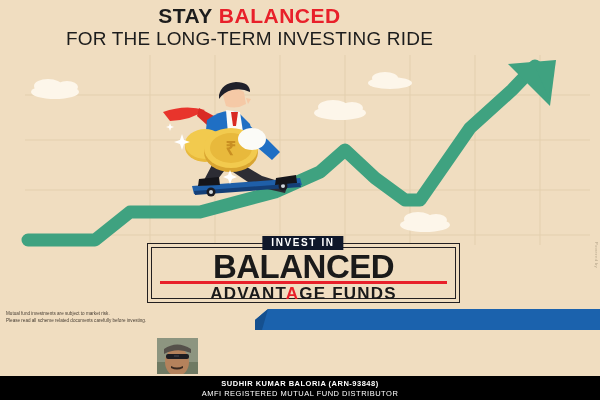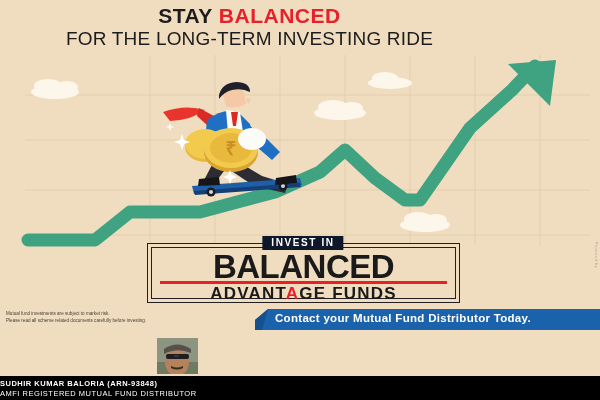--- a/index.html
+++ b/index.html
@@ -193,20 +193,21 @@
     margin-top: 1px;
   }
 
   
   .footer {
     position: absolute;
     left: 0; top: 376px;
     width: 600px; height: 24px;
     background: #000000;
     color: #ffffff;
+    text-align: center;
     z-index: 8;
   }
   .footer-l1 {
     font-size: 7.5px;
     font-weight: bold;
     letter-spacing: 0.5px;
     line-height: 10px;
     padding-top: 3px;
     white-space: nowrap;
   }
@@ -354,23 +355,20 @@
       <span>ADVANT</span><span class="red-a">A</span><span>GE FUNDS</span>
     </div>
   </div>
   <div class="badge-tab" style="position:absolute; left:303px; top:236px; transform:translateX(-50%); z-index:9;">INVEST IN</div>
 
   <div class="disclaimer">
     <div>Mutual fund investments are subject to market risk.</div>
     <div>Please read all scheme related documents carefully before investing.</div>
   </div>
 
-  <div class="ribbon">
-    <div class="ribbon-text">Contact your Mutual Fund Distributor Today.</div>
-  </div>
 
   <div class="contact"></div>
   <div class="contact-avatar">
     <svg viewBox="0 0 41 36" width="41" height="36">
       <rect x="0" y="0" width="41" height="36" fill="#8d9580"></rect>
       <rect x="0" y="24" width="41" height="12" fill="#6f7a63"></rect>
       <ellipse cx="20" cy="24" rx="12" ry="14" fill="#b4825c"></ellipse>
       <path d="M 7 11 Q 20 2 34 11 L 34 15 Q 20 9 7 16 Z" fill="#55504a"></path>
       <rect x="9" y="16" width="23" height="5" rx="2" fill="#1d1d22"></rect>
       <rect x="17" y="17" width="5" height="2" fill="#33333a"></rect>

